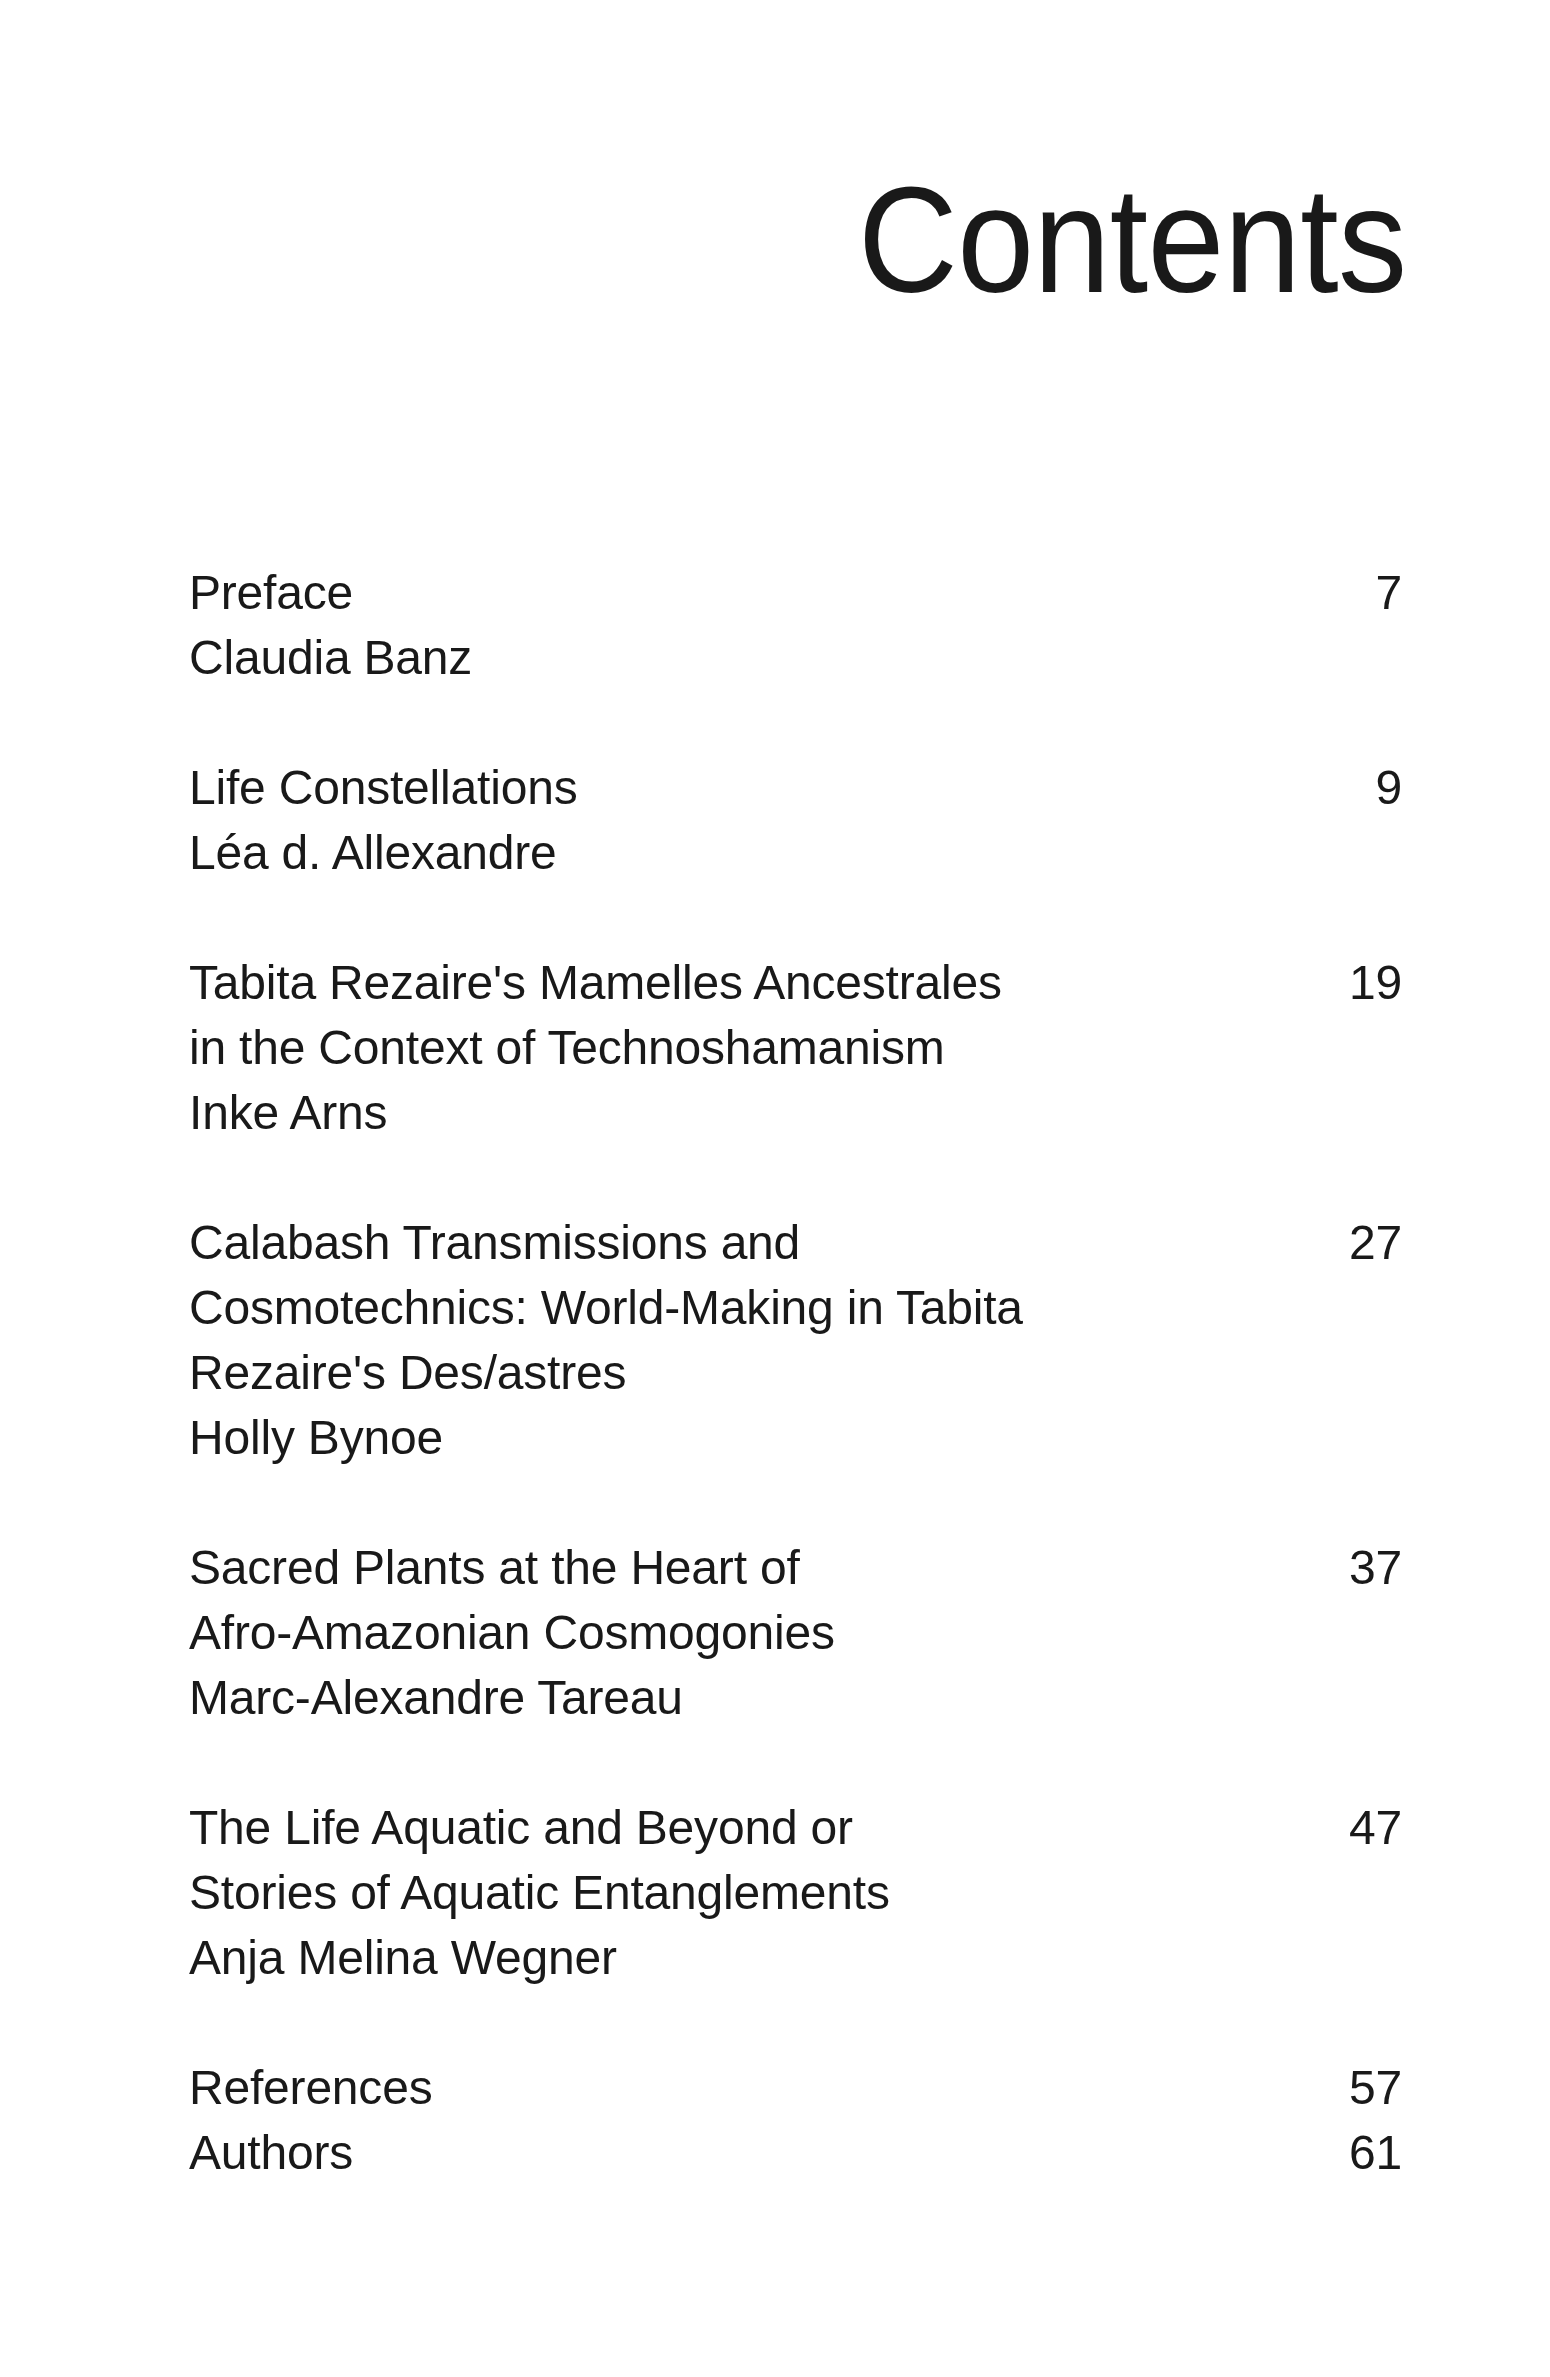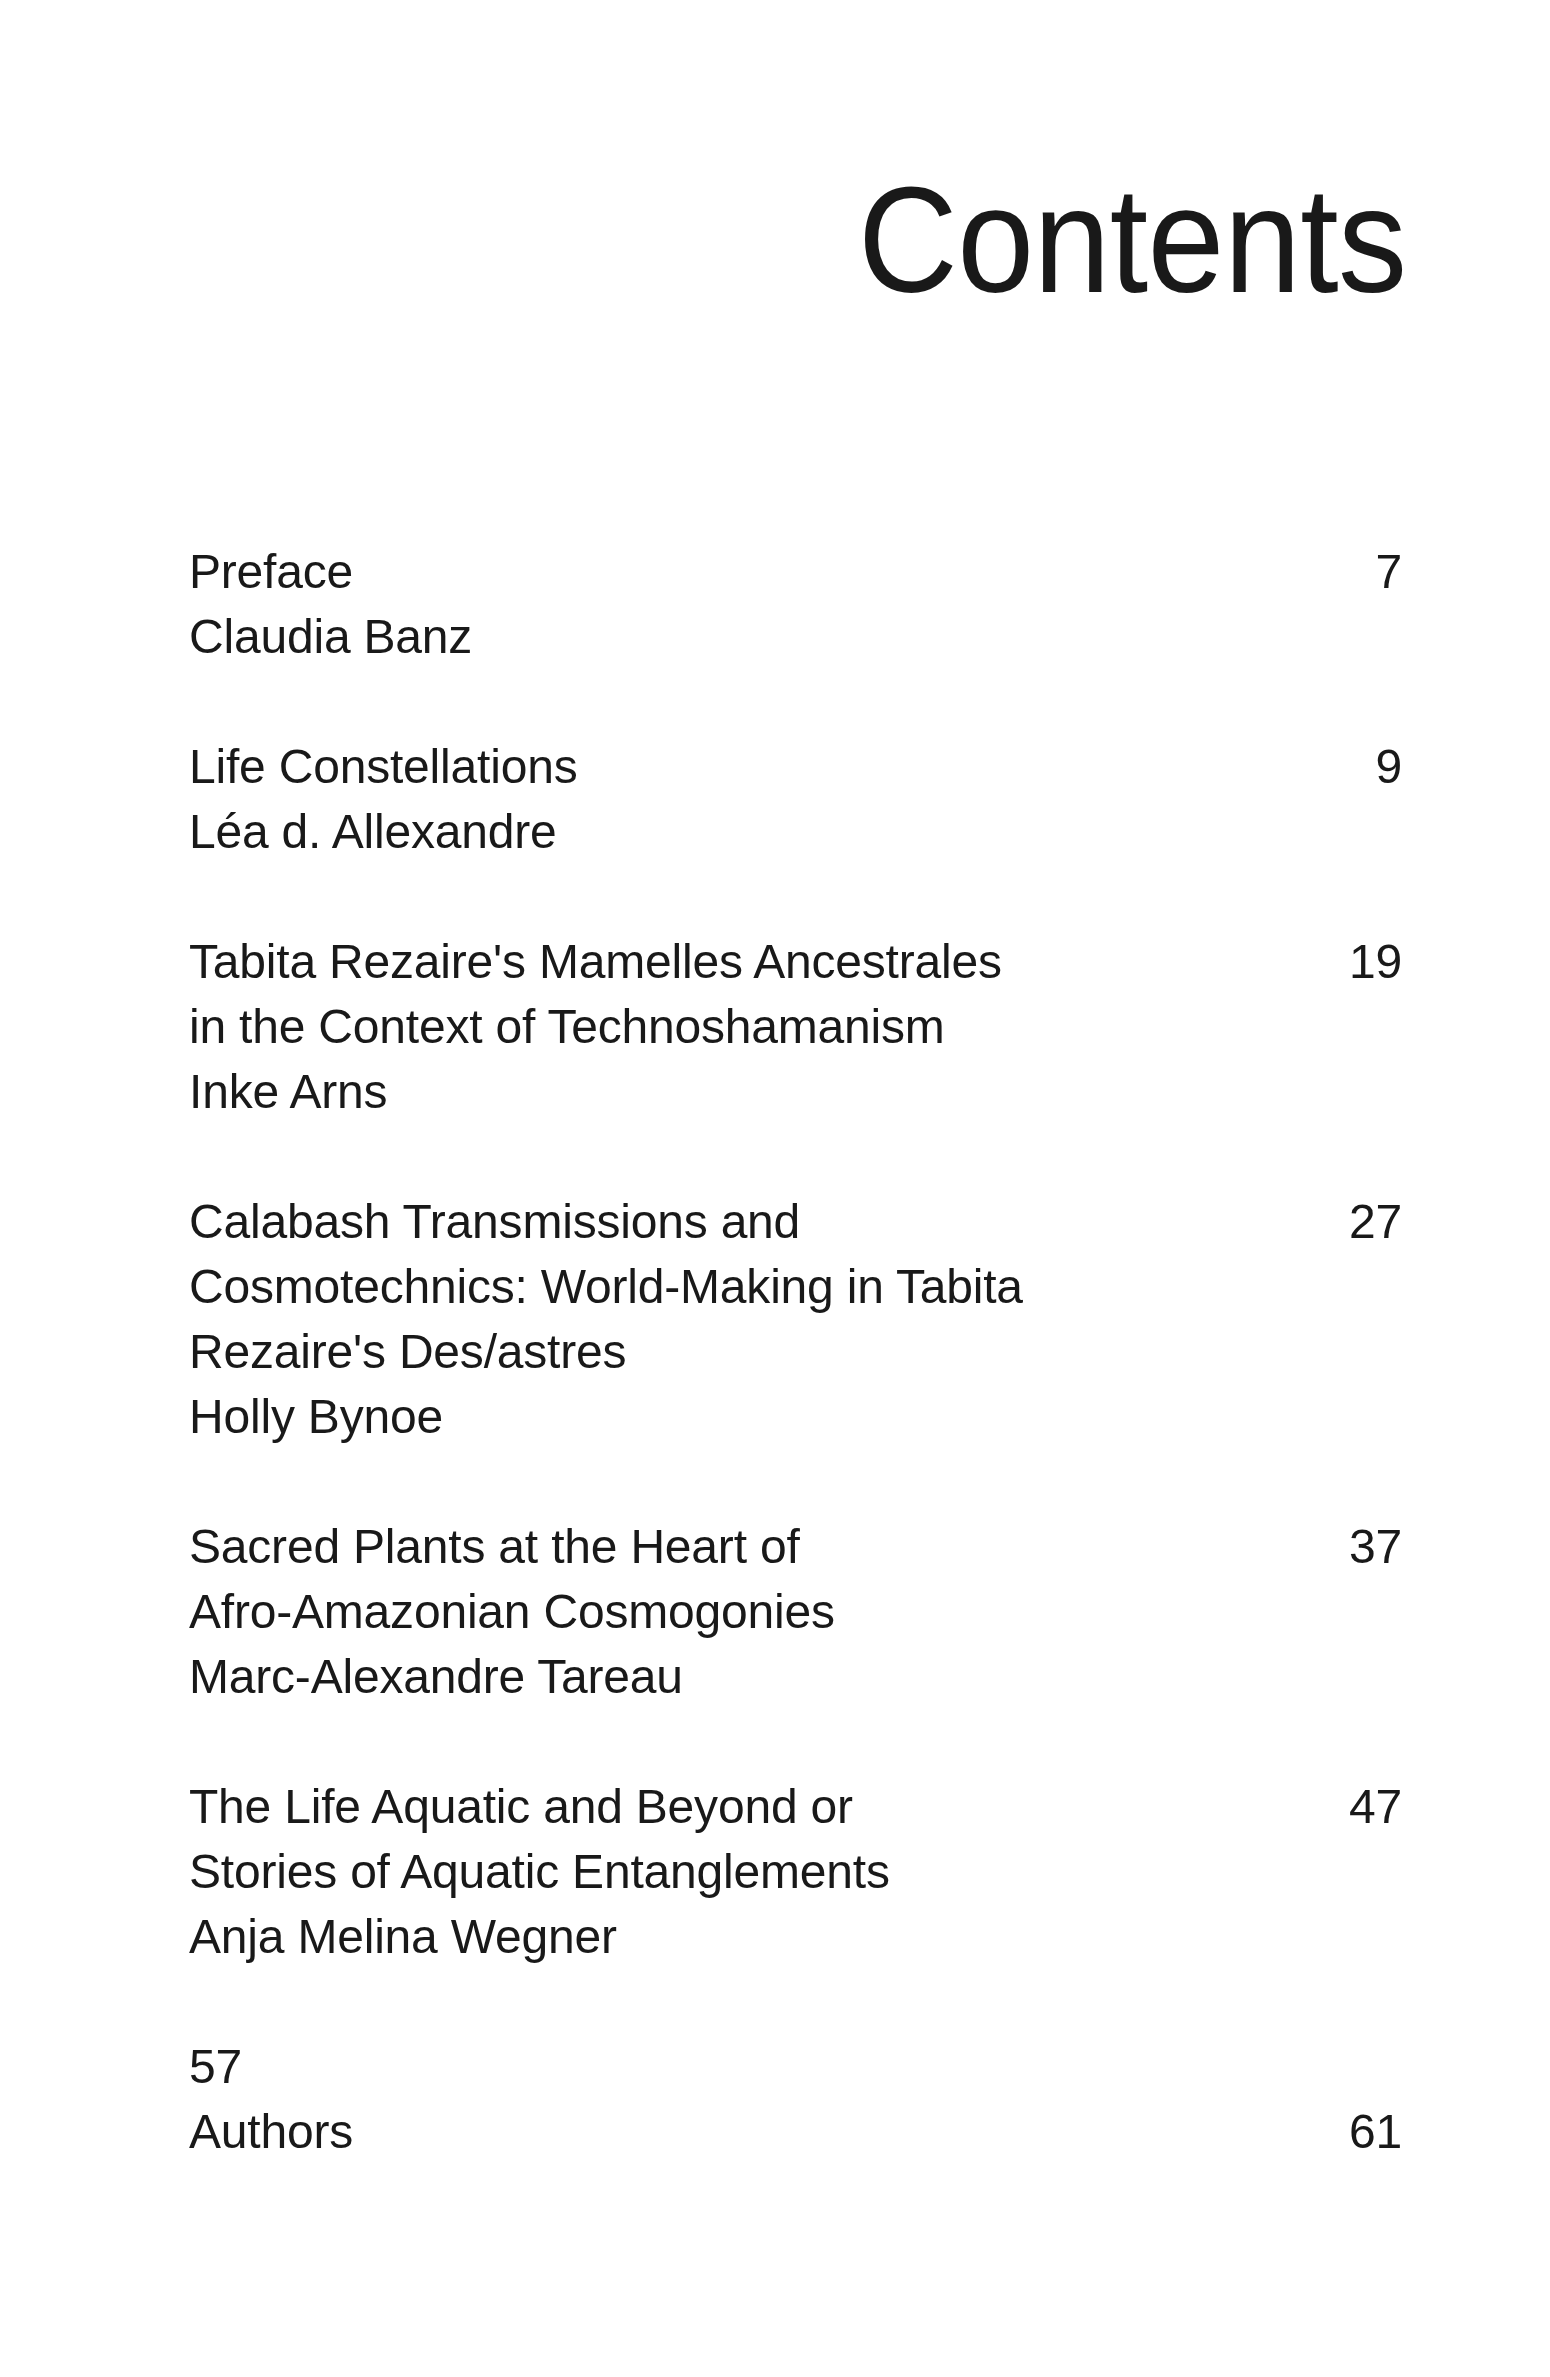--- a/index.html
+++ b/index.html
@@ -23,21 +23,21 @@
     line-height: 151px;
     white-space: nowrap;
     letter-spacing: -0.6px;
     transform: scaleX(0.915);
     transform-origin: 100% 50%;
   }
   .toc {
     position: absolute;
     left: 189px;
     right: 185px;
-    top: 539px;
+    top: 560px;
     font-size: 48px;
     line-height: 65px;
     letter-spacing: -0.2px;
   }
   .block { margin-bottom: 65px; }
   .block:last-child { margin-bottom: 0; }
   .line {
     display: flex;
     justify-content: space-between;
     align-items: baseline;
@@ -116,20 +116,21 @@
         </div>
         <div class="line">
           <span class="line-text"><span class="seg">Stories of Aquatic Entanglements</span></span>
         </div>
         <div class="line">
           <span class="line-text"><span class="seg italic">Anja Melina Wegner</span></span>
         </div>
       </div>
       <div class="block">
         <div class="line">
+          <span class="line-text"><span class="seg">References</span></span>
           <span class="page-num">57</span>
         </div>
         <div class="line">
           <span class="line-text"><span class="seg">Authors</span></span>
           <span class="page-num">61</span>
         </div>
       </div>
     </div>
 </div>
 

